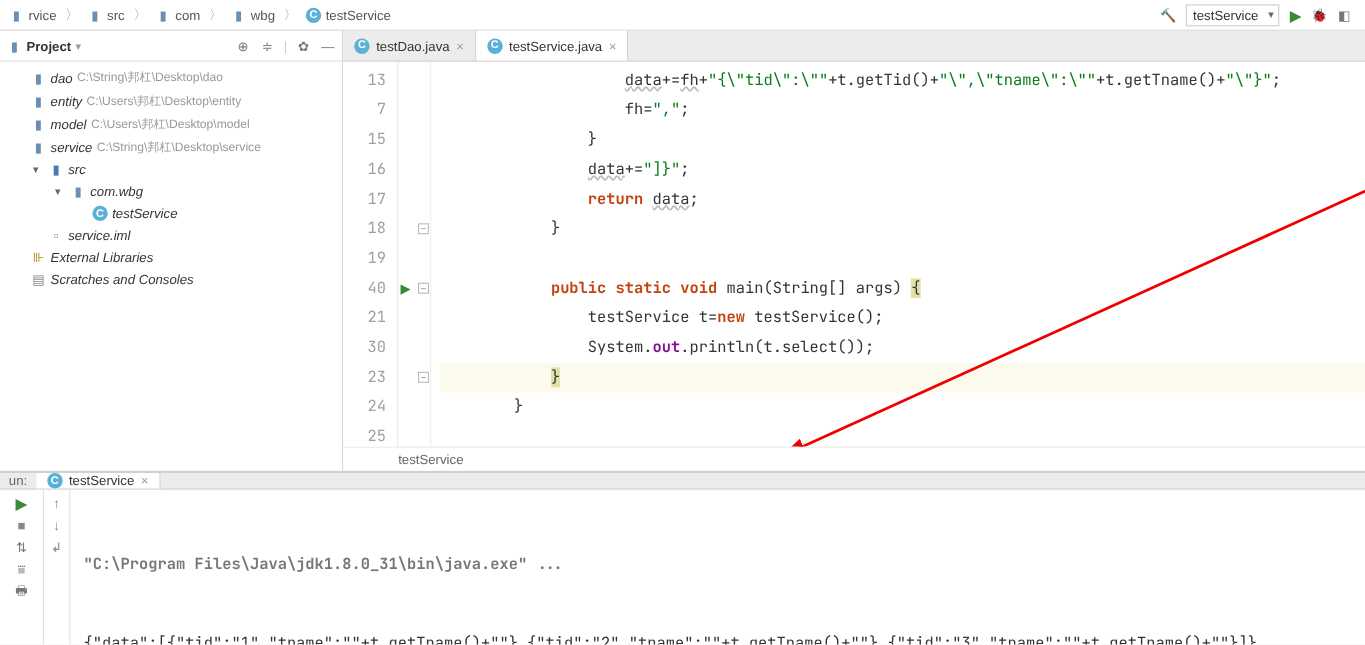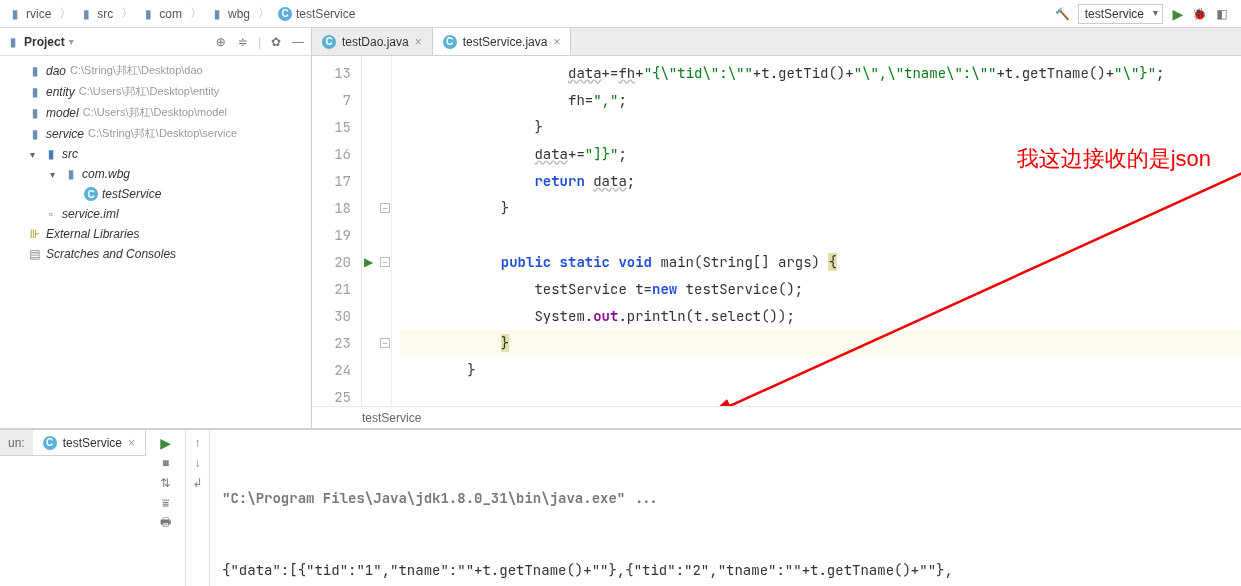--- a/index.html
+++ b/index.html
@@ -39,34 +39,34 @@
     .tab.active { background: #fff; }
     .tab-close { color: #999; font-size: 12px; cursor: pointer; }
     .code-body { flex: 1; display: flex; overflow: hidden; position: relative; }
     .gutter { width: 50px; background: #fff; border-right: 1px solid #e8e8e8; text-align: right; padding-right: 10px; color: #a0a0a0; font-family: "JetBrains Mono", Consolas, monospace; font-size: 14px; line-height: 27px; padding-top: 4px; user-select: none; }
     .fold-gutter { width: 14px; border-right: 1px solid #eee; position: relative; }
     .fold-mark { position: absolute; left: 2px; width: 10px; height: 10px; border: 1px solid #bbb; font-size: 9px; line-height: 8px; text-align: center; color: #888; background: #fff; }
     .run-gutter { width: 16px; position: relative; }
     .run-arrow { position: absolute; left: 2px; color: #3b8a3b; font-size: 12px; }
     .code-lines { flex: 1; font-family: "JetBrains Mono", Consolas, monospace; font-size: 14px; line-height: 27px; padding: 4px 0 0 8px; white-space: pre; overflow: hidden; }
     .code-line { height: 27px; }
-    .k-keyword { color: #1d4ed8; font-weight: bold; }
+    .k-keyword { color: #c2410c; font-weight: bold; }
     .k-string { color: #067d17; }
     .k-field { color: #871094; font-weight: bold; }
     .underline { text-decoration: underline wavy #bbb; text-decoration-skip-ink: none; }
     .highlight-brace { background: #e0e0a8; }
     .caret-line { background: #fcfaed; }
     .editor-breadcrumb { height: 22px; display: flex; align-items: center; padding-left: 50px; font-size: 12px; color: #666; border-top: 1px solid #e8e8e8; gap: 4px; }
     
     
     .annotation { position: absolute; right: 30px; top: 88px; color: #e00; font-size: 22px; font-family: "Microsoft YaHei", sans-serif; }
     .arrow-svg { position: absolute; pointer-events: none; }
     
     
-    .run-window { height: 158px; border-top: 2px solid #d0d0d0; display: flex; background: #fff; }
+    .run-window { height: 158px; border-top: 2px solid #d0d0d0; display: flex; flex-direction: column; background: #fff; }
     .run-tab-bar { height: 26px; display: flex; align-items: center; border-bottom: 1px solid #d0d0d0; background: #ececec; }
     .run-label { padding: 0 8px; color: #666; font-size: 12px; }
     .run-tab { display: flex; align-items: center; padding: 0 10px; gap: 6px; background: #fff; border-right: 1px solid #d0d0d0; height: 100%; font-size: 12px; }
     .run-body { flex: 1; display: flex; }
     .run-side { width: 40px; display: flex; flex-direction: column; align-items: center; gap: 6px; padding-top: 6px; border-right: 1px solid #e0e0e0; color: #777; }
     .run-side-col2 { width: 24px; display: flex; flex-direction: column; align-items: center; gap: 6px; padding-top: 6px; border-right: 1px solid #e0e0e0; color: #777; }
     .console { flex: 1; font-family: "JetBrains Mono", Consolas, monospace; font-size: 14px; padding: 8px 12px; line-height: 24px; white-space: pre-wrap; }
     .console-cmd { color: #777; font-weight: bold; }
     
     
@@ -207,37 +207,36 @@
       </div>
     <div class="code-body">
       <div class="gutter" id="gutter">
           <div>13</div>
           <div>7</div>
           <div>15</div>
           <div>16</div>
           <div>17</div>
           <div>18</div>
           <div>19</div>
-          <div>20</div>
+          <div>40</div>
           <div>21</div>
           <div>30</div>
           <div>23</div>
           <div>24</div>
           <div>25</div>
         </div>
       <div class="run-gutter" id="run-gutter">
           <div class="run-arrow" style="top: 199px;">▶</div>
         </div>
       <div class="fold-gutter" id="fold-gutter">
           <div class="fold-mark" style="top: 147px;">−</div>
           <div class="fold-mark" style="top: 201px;">−</div>
           <div class="fold-mark" style="top: 282px;">−</div>
         </div>
       <div class="code-lines" id="code"><div class="code-line">                    <span class="underline">data</span>+=<span class="underline">fh</span>+<span class="k-string">"{\"tid\":\""</span>+t.getTid()+<span class="k-string">"\",\"tname\":\""</span>+t.getTname()+<span class="k-string">"\"}"</span>;</div><div class="code-line">                    fh=<span class="k-string">","</span>;</div><div class="code-line">                }</div><div class="code-line">                <span class="underline">data</span>+=<span class="k-string">"]}"</span>;</div><div class="code-line">                <span class="k-keyword">return</span> <span class="underline">data</span>;</div><div class="code-line">            }</div><div class="code-line"></div><div class="code-line">            <span class="k-keyword">public static void</span> main(String[] args) <span class="highlight-brace">{</span></div><div class="code-line">                testService t=<span class="k-keyword">new</span> testService();</div><div class="code-line">                System.<span class="k-field">out</span>.println(t.select());</div><div class="code-line caret-line">            <span class="highlight-brace">}</span></div><div class="code-line">        }</div><div class="code-line"></div></div>
-      <div class="annotation">我这边接收的是json</div>
       <svg class="arrow-svg" style="left:380px;top:110px;width:560px;height:260px">
         <defs>
             <marker id="ah" markerWidth="10" markerHeight="10" refX="8" refY="3" orient="auto">
               <path d="M0,0 L9,3 L0,6 Z" fill="#e00"></path>
             </marker>
           </defs>
         <line x1="555" y1="5" x2="20" y2="248" stroke="#e00" stroke-width="2.5" marker-end="url(#ah)"></line>
       </svg>
     </div>
     <div class="editor-breadcrumb">

